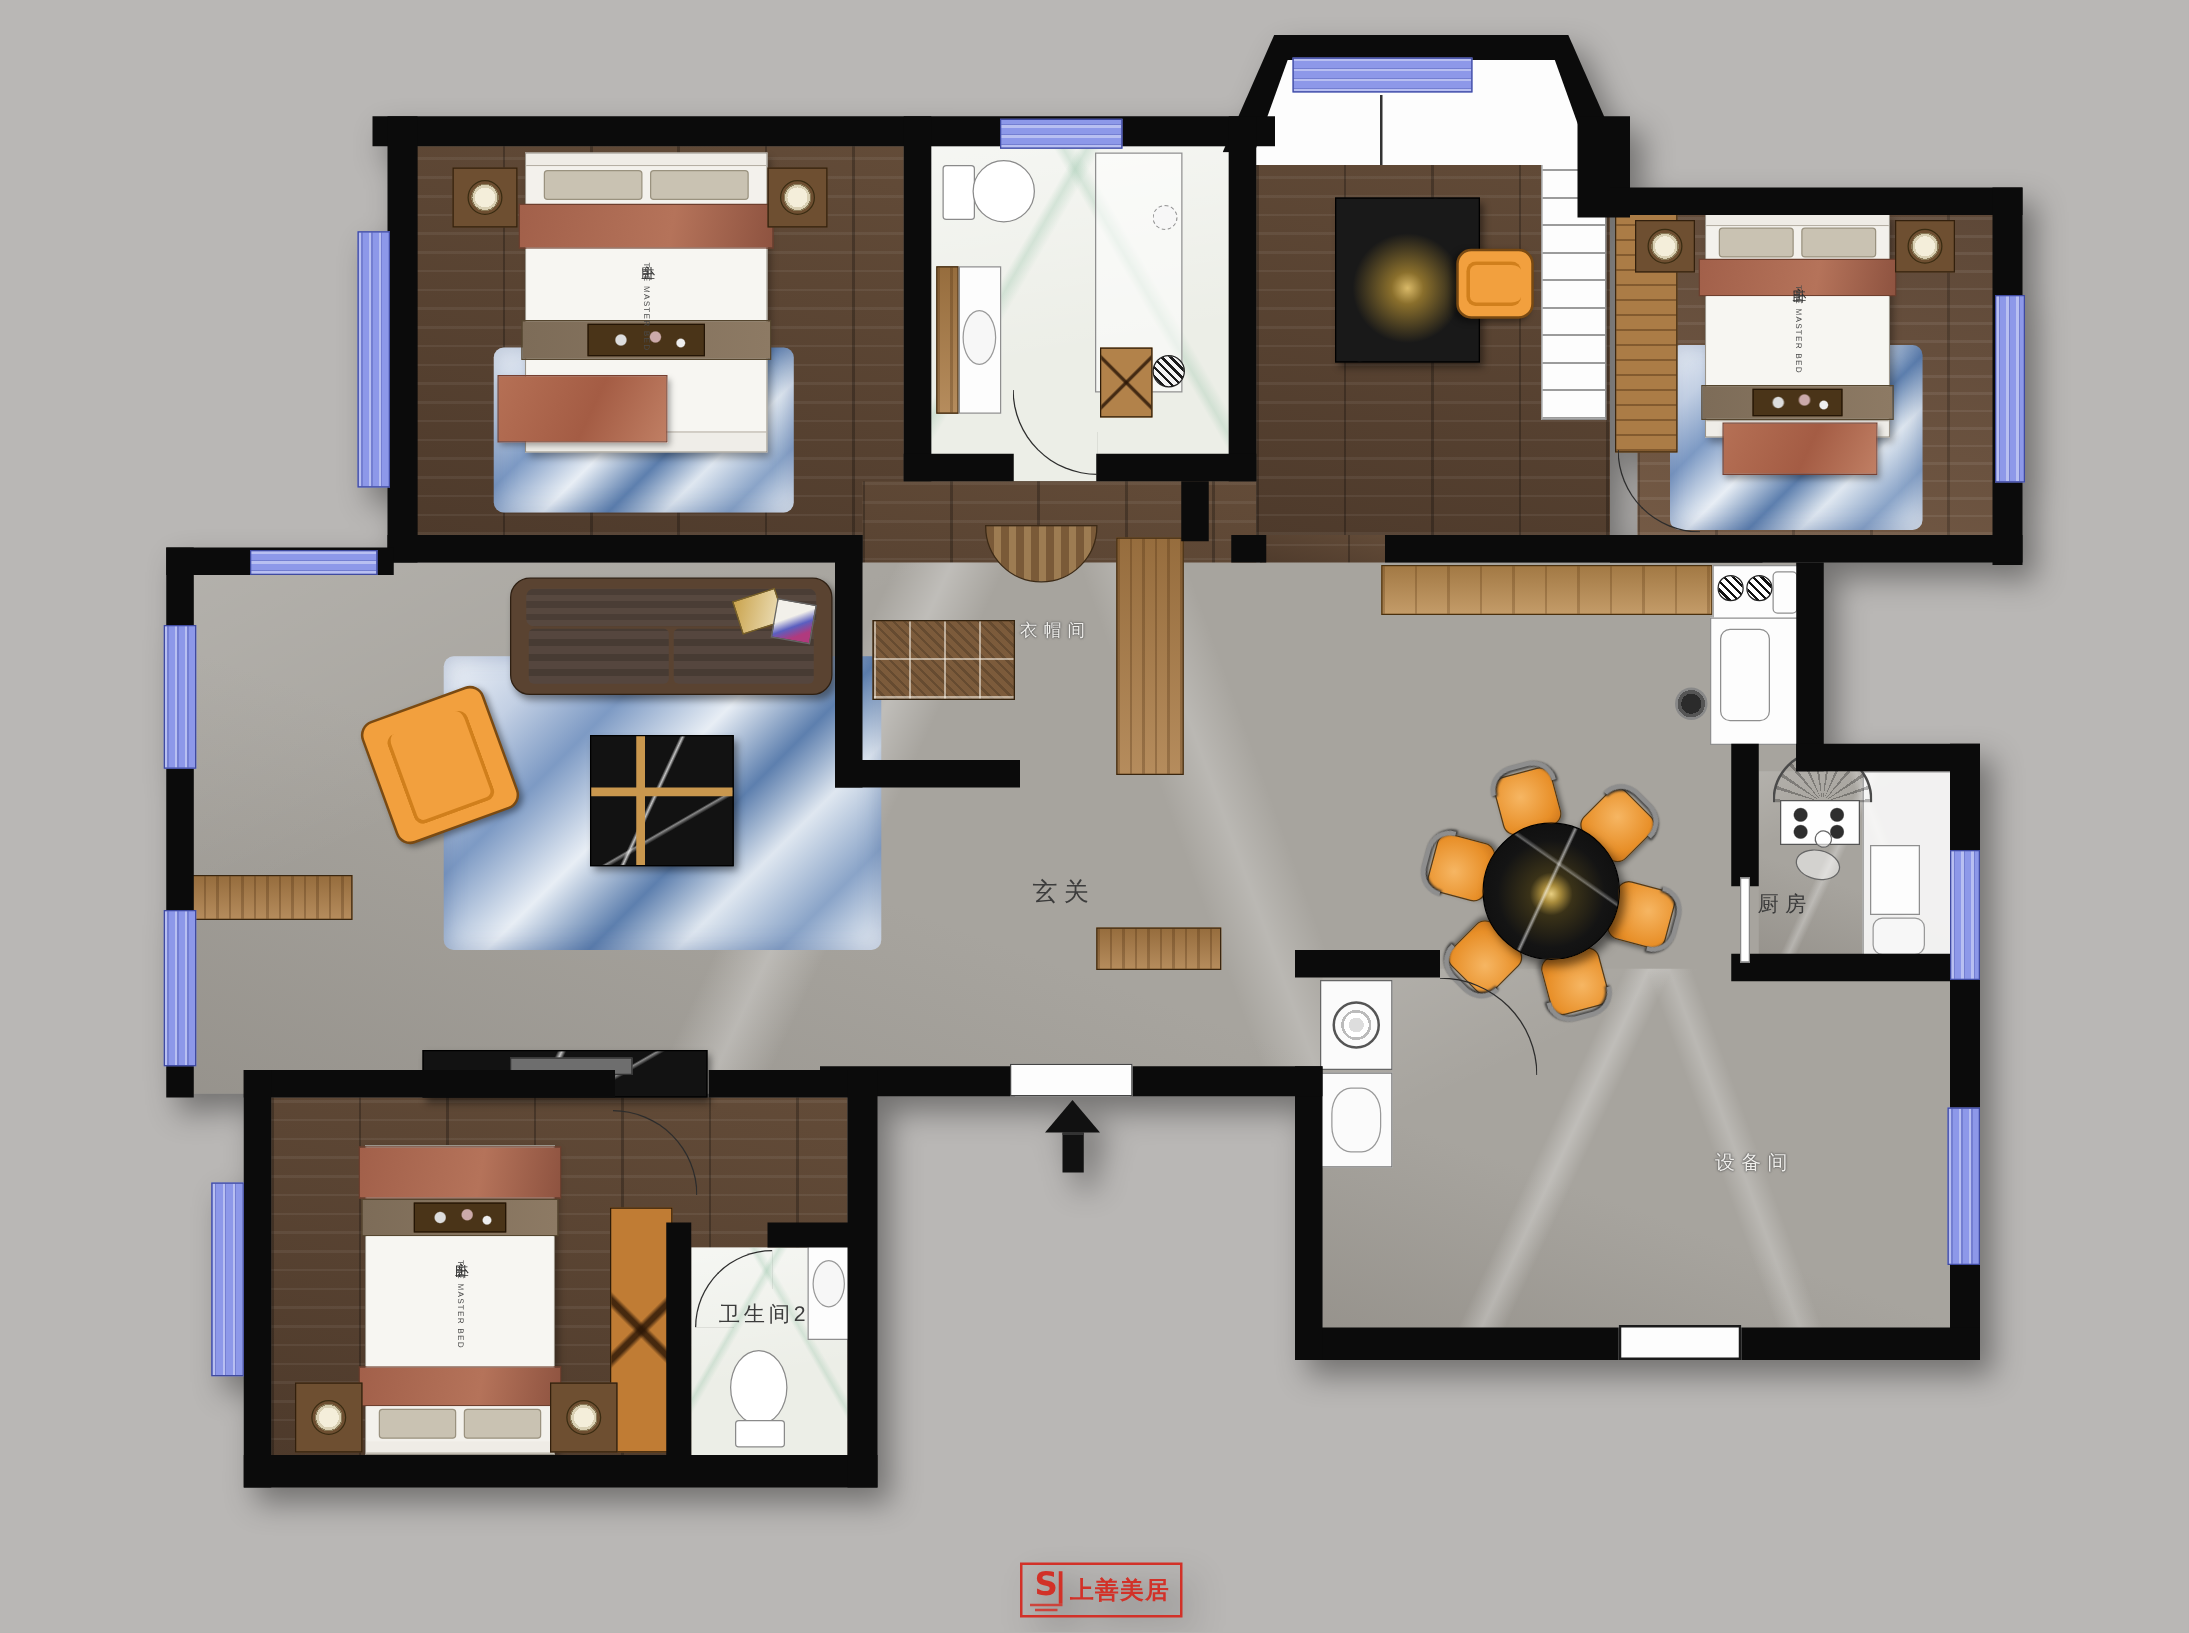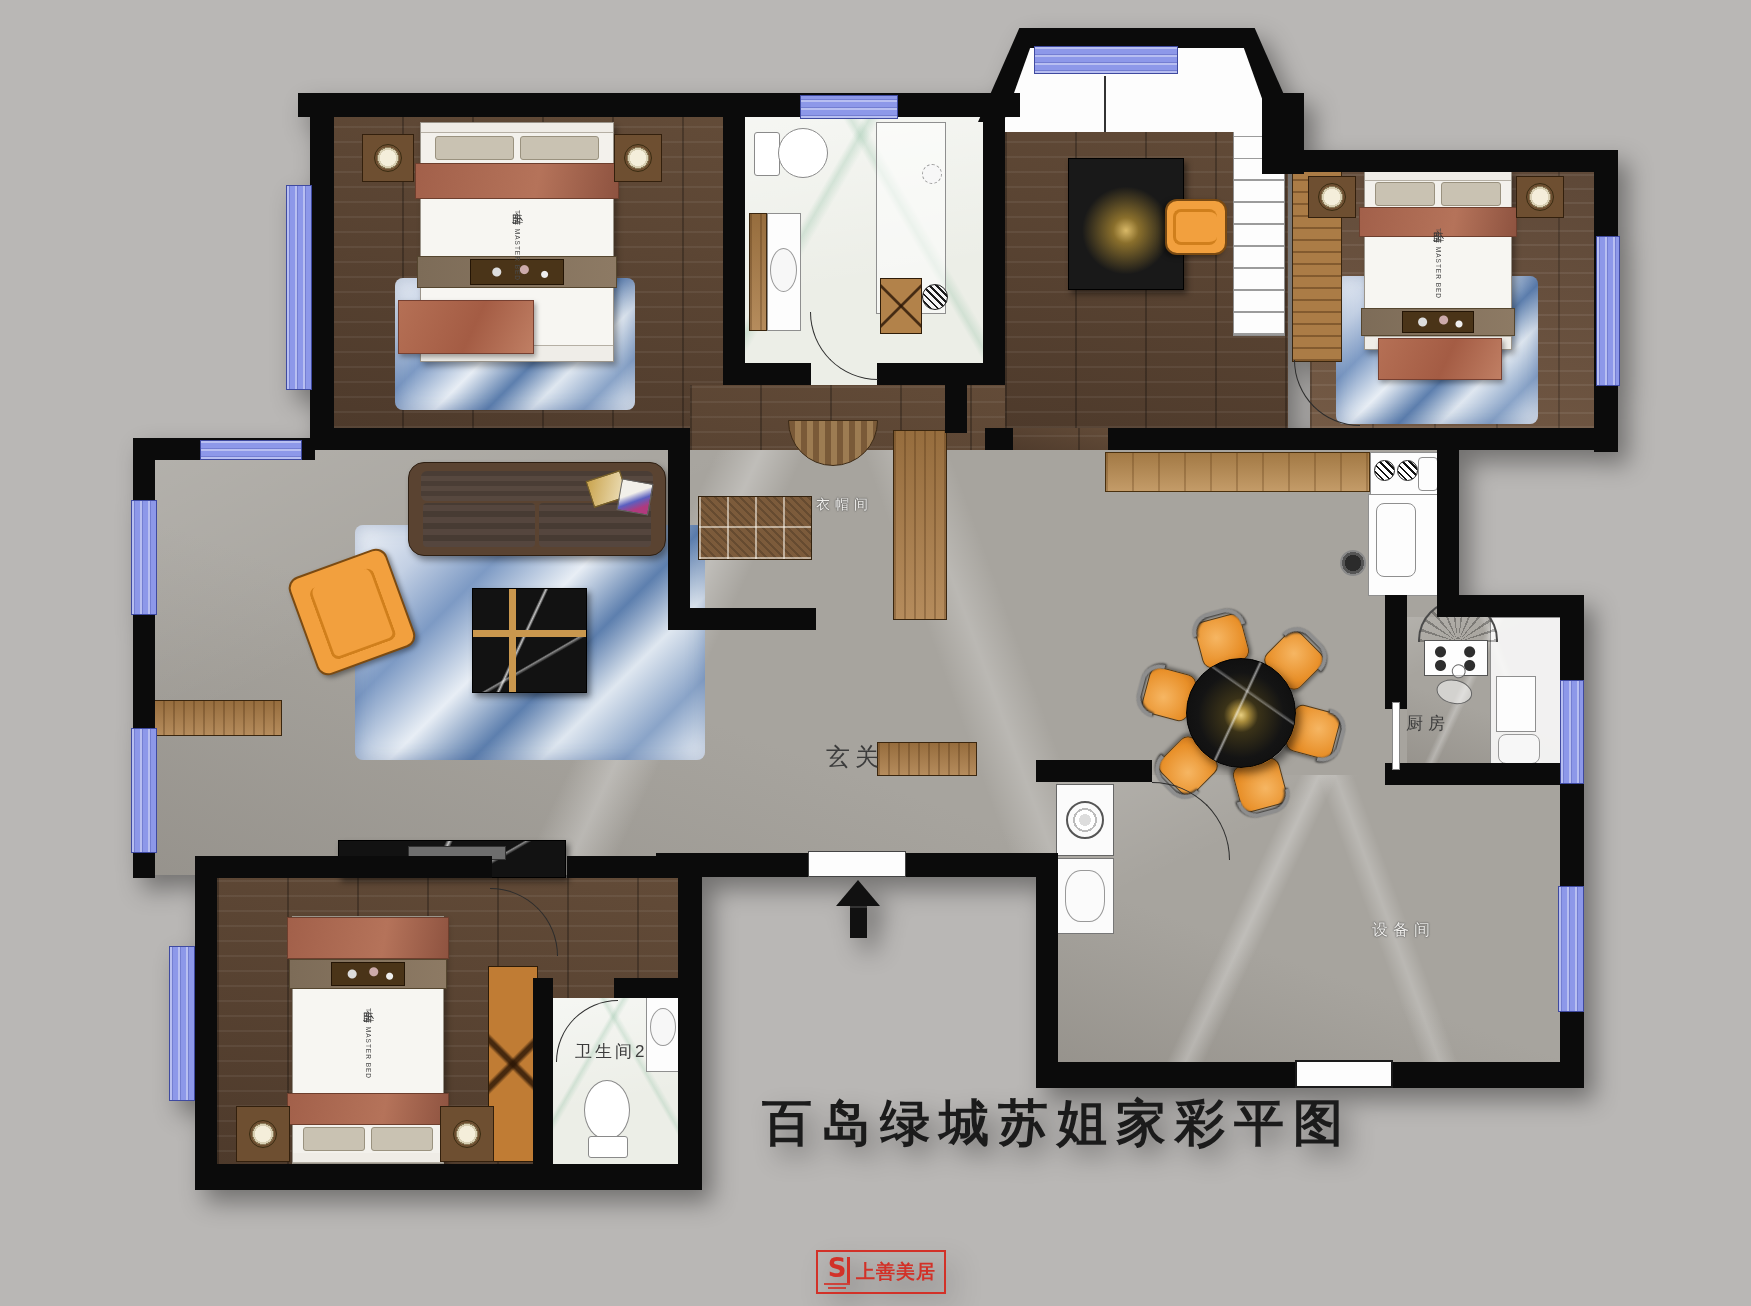--- a/index.html
+++ b/index.html
@@ -314,21 +314,21 @@
   </div>
   <div class="black-marble fur" style="left:472px;top:588px;width:115px;height:105px">
     <div class="gold-v" style="left:32%"></div>
     <div class="gold-h" style="top:40%"></div>
   </div>
   <div class="orange-seat fur" style="left:300px;top:560px;width:104px;height:104px;transform:rotate(-20deg)"></div>
   <div class="black-marble fur" style="left:338px;top:840px;width:228px;height:38px"></div>
   <div class="tv" style="left:408px;top:846px;width:96px;height:12px"></div>
   <div class="wood-strip" style="left:152px;top:700px;width:130px;height:36px"></div>
 
-  <div class="lbl dark" style="left:826px;top:741px;font-size:24px">玄关</div>
+  <div class="lbl dark" style="left:826px;top:700px;font-size:20px">玄关</div>
   <div class="wood-strip" style="left:877px;top:742px;width:100px;height:34px"></div>
 
   <div class="dchair" style="left:1198px;top:617px;transform:rotate(-15deg)"></div>
   <div class="dchair" style="left:1270px;top:636px;transform:rotate(45deg)"></div>
   <div class="dchair" style="left:1289px;top:708px;transform:rotate(105deg)"></div>
   <div class="dchair" style="left:1236px;top:761px;transform:rotate(165deg)"></div>
   <div class="dchair" style="left:1164px;top:742px;transform:rotate(225deg)"></div>
   <div class="dchair" style="left:1145px;top:670px;transform:rotate(285deg)"></div>
   <div class="dtable" style="left:1186px;top:658px;width:108px;height:108px"></div>
 
@@ -380,21 +380,20 @@
   <div class="xwood" style="left:488px;top:966px;width:48px;height:194px;background-color:#c07c34"></div>
   <div class="arc arc-tr" style="left:490px;top:888px;width:68px;height:68px"></div>
 
   <div class="arc arc-tl" style="left:556px;top:1000px;width:62px;height:62px"></div>
   <div class="lbl dark" style="left:575px;top:1040px;font-size:17px;letter-spacing:3px">卫生间2</div>
   <div class="toilet-bowl" style="left:584px;top:1080px;width:44px;height:58px"></div>
   <div class="toilet-tank" style="left:588px;top:1136px;width:38px;height:20px"></div>
   <div class="white-box" style="left:646px;top:996px;width:32px;height:74px"></div>
   <div class="basin" style="left:650px;top:1008px;width:24px;height:36px"></div>
 
-  <div class="title" style="left:762px;top:1090px">百岛绿城苏姐家彩平图</div>
   <div class="logo" style="left:816px;top:1250px">
     <div class="markwrap">
       <span class="mark">S</span>
       <span class="tick"></span>
       <span class="tick small"></span>
     </div>
     <span class="brand">上善美居</span>
   </div>
 
  </div>

